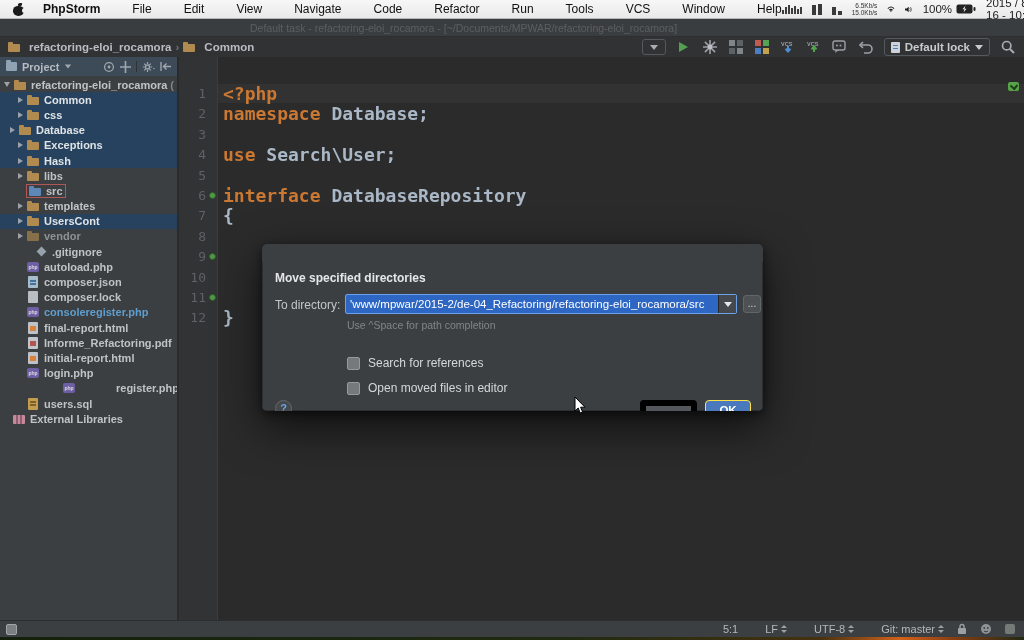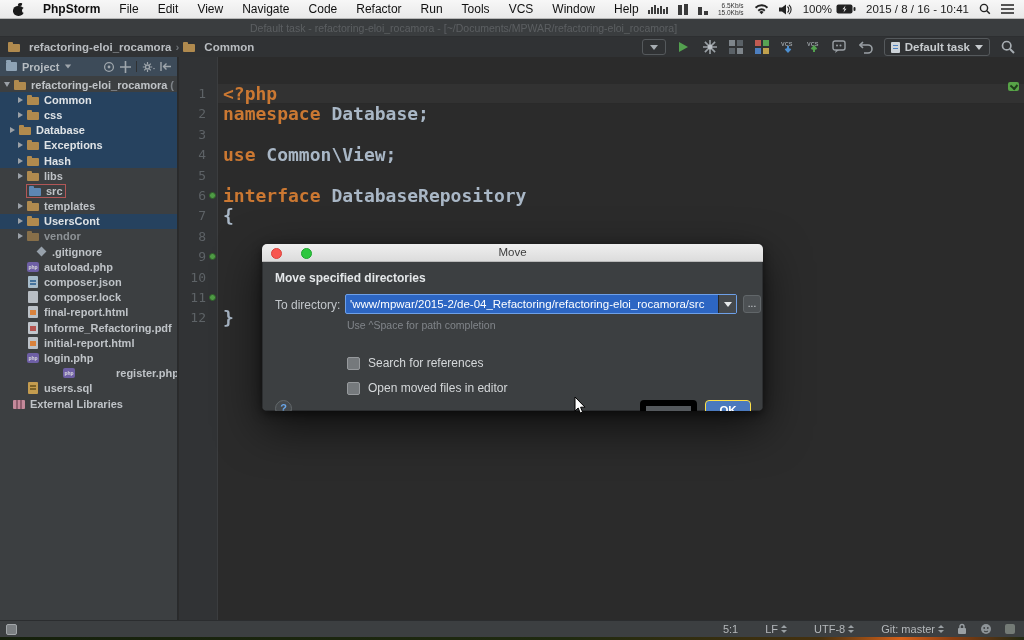--- a/index.html
+++ b/index.html
@@ -5,21 +5,21 @@
   html,body{margin:0;padding:0;background:#222;}
   #screen{position:relative;width:1024px;height:640px;overflow:hidden;background:#2b2b2b;
     font-family:"Liberation Sans",sans-serif;-webkit-font-smoothing:antialiased;}
   
   #menubar{position:absolute;left:0;top:0;width:1024px;height:19px;background:linear-gradient(#f7f7f7,#e9e9e9);
     display:flex;align-items:center;color:#111;font-size:12px;border-bottom:1px solid #b8b8b8;box-sizing:border-box;}
   #menubar .apple{position:relative;width:13px;height:13px;margin:0 10px 0 12px;flex:none;}
   #menubar .apple .b{position:absolute;left:1px;top:3px;width:11px;height:10px;background:#1a1a1a;border-radius:45% 45% 48% 48%;}
   #menubar .apple .leaf{position:absolute;left:6px;top:0;width:4px;height:3px;background:#1a1a1a;border-radius:60% 0 60% 0;transform:rotate(8deg);}
   #menubar .apple .bite{position:absolute;right:-2px;top:5px;width:5px;height:5px;background:#efefef;border-radius:50%;}
-  #menu-items{display:flex;align-items:flex-start;gap:19px;padding-left:8px;}
+  #menu-items{display:flex;align-items:flex-start;gap:32px;padding-left:8px;}
   #menu-items .mi{cursor:default;}
   #menu-items .mi.app{font-weight:bold;}
   #mb-right{margin-left:auto;display:flex;align-items:center;gap:10px;padding-right:10px;color:#222;}
   .meter{display:flex;align-items:flex-end;gap:1px;height:10px;}
   .meter i{display:block;width:2px;background:#3c3c3c;}
   .vbars{display:flex;gap:2px;align-items:flex-end;height:11px;}
   .vbars i{display:block;width:4px;background:#3a3a3a;}
   .netspeed{font-size:6.5px;line-height:7px;text-align:right;color:#333;}
   #mb-right svg{display:block;}
   .mb-time{font-size:11.5px;}
@@ -264,21 +264,21 @@
           </svg>
         </span>
       <span class="tbi">
           <svg width="14" height="13" viewBox="0 0 14 13">
             <path d="M4 1 1 4l3 3" fill="none" stroke="#9aa0a5" stroke-width="1.6"></path>
             <path d="M1.5 4H9a4 4 0 0 1 0 8H5" fill="none" stroke="#9aa0a5" stroke-width="1.6"></path>
           </svg>
         </span>
       <span class="combo-task">
         <span class="doc-ico"></span>
-        <span>Default task</span>
+        <span>Default lock</span>
         <span class="chev" style="border-top-color:#c7cbce"></span>
       </span>
       <span class="tbi">
           <svg width="14" height="14" viewBox="0 0 14 14">
             <circle cx="5.7" cy="5.7" r="4.2" fill="none" stroke="#a7adb2" stroke-width="1.7"></circle>
             <path d="m9 9 4 4" stroke="#a7adb2" stroke-width="1.9"></path>
           </svg>
         </span>
     </div>
   </div>
@@ -380,20 +380,25 @@
           <span class="ico json"></span>
           <span class="lbl">composer.json</span>
         </div>
         <div class="trow" style="padding-left: 18px;">
           <span class="arr none"></span>
           <span class="ico file"></span>
           <span class="lbl">composer.lock</span>
         </div>
         <div class="trow" style="padding-left: 18px;">
           <span class="arr none"></span>
+          <span class="ico php"></span>
+          <span class="lbl vcsblue">consoleregister.php</span>
+        </div>
+        <div class="trow" style="padding-left: 18px;">
+          <span class="arr none"></span>
           <span class="ico html"></span>
           <span class="lbl">final-report.html</span>
         </div>
         <div class="trow" style="padding-left: 18px;">
           <span class="arr none"></span>
           <span class="ico pdf"></span>
           <span class="lbl">Informe_Refactoring.pdf</span>
         </div>
         <div class="trow" style="padding-left: 18px;">
           <span class="arr none"></span>
@@ -464,37 +469,32 @@
         </div>
         <div class="gl" style="top: 251.4px;">
           <span class="num">12</span>
         </div>
       </div>
     <div id="code"></div>
     <div id="ok-indicator"></div>
   <div class="cl" style="top: 27px;"><span class="k">&lt;?php</span></div>
       <div class="cl" style="top: 47.4px;"><span class="k">namespace </span><span class="p">Database;</span></div>
       <div class="cl" style="top: 67.8px;"></div>
-      <div class="cl" style="top: 88.2px;"><span class="k">use </span><span class="p">Common\View;</span></div>
+      <div class="cl" style="top: 88.2px;"><span class="k">use </span><span class="p">Search\User;</span></div>
       <div class="cl" style="top: 108.6px;"></div>
       <div class="cl" style="top: 129px;"><span class="k">interface </span><span class="p">DatabaseRepository</span></div>
       <div class="cl" style="top: 149.4px;"><span class="p">{</span></div>
       <div class="cl" style="top: 169.8px;"></div>
       <div class="cl" style="top: 190.2px;"></div>
       <div class="cl" style="top: 210.6px;"></div>
       <div class="cl" style="top: 231px;"></div>
       <div class="cl" style="top: 251.4px;"><span class="p">}</span></div>
     </div>
 
   <div id="dialog">
-    <div id="dlg-titlebar">
-      <span class="tl red"></span>
-      <span class="tl green"></span>
-      <span class="dt">Move</span>
-    </div>
     <div id="dlg-body">
       <div id="dlg-heading">Move specified directories</div>
       <div id="dlg-dir-label">To directory:</div>
       <div id="dlg-combo">
         <span class="path">'www/mpwar/2015-2/de-04_Refactoring/refactoring-eloi_rocamora/src</span>
         <span class="arrowbtn">
             <i></i>
           </span>
       </div>
       <div id="dlg-browse">...</div>

